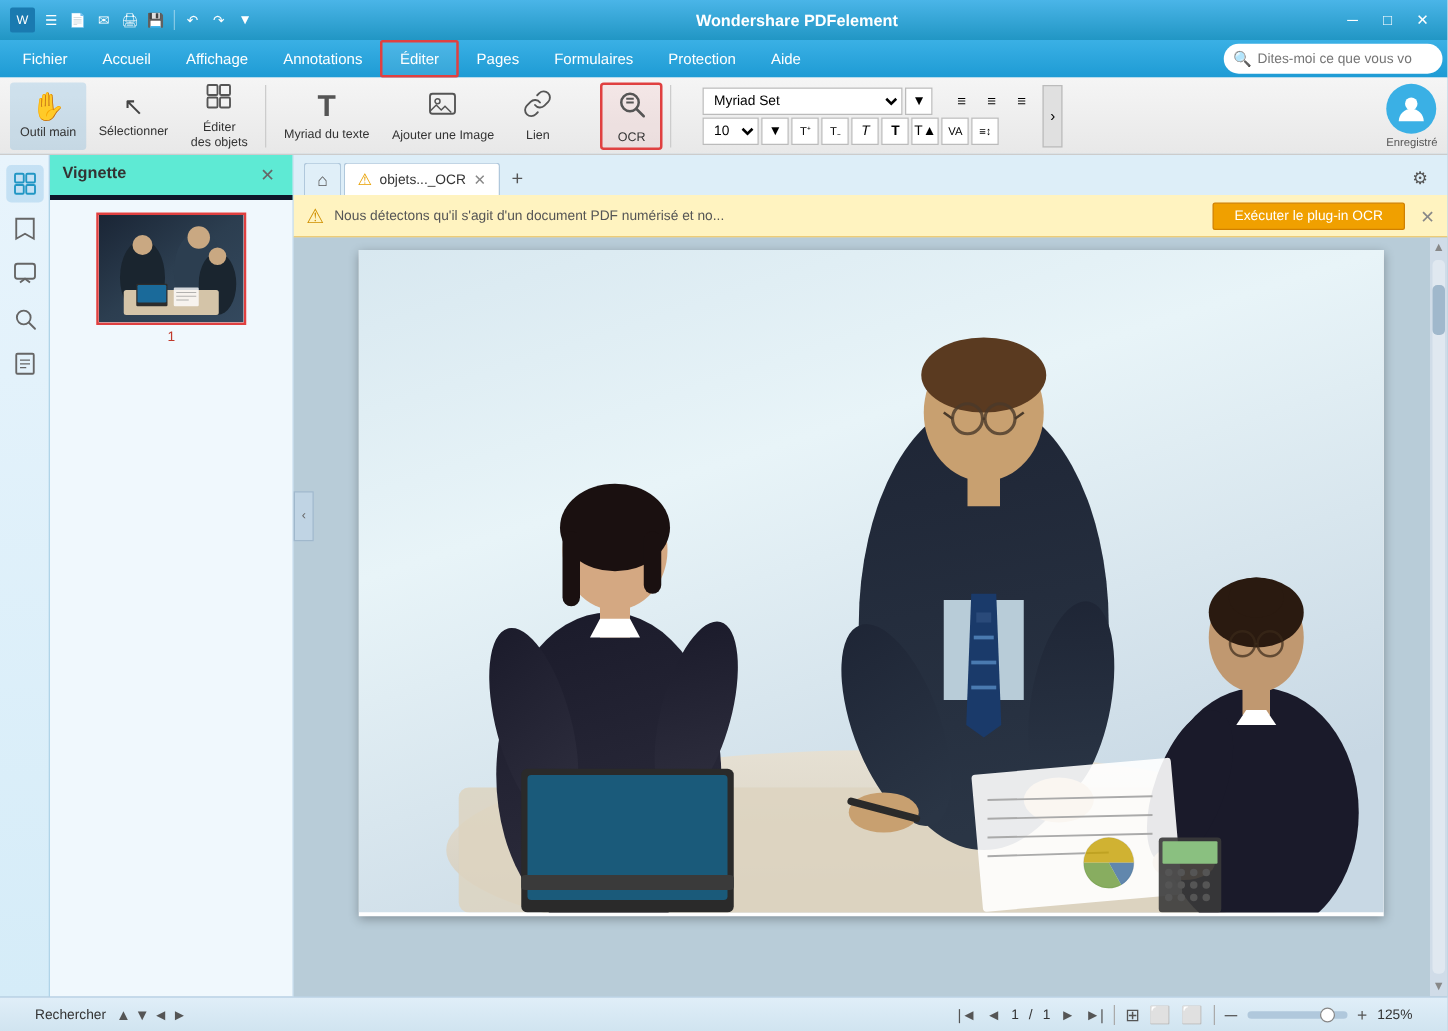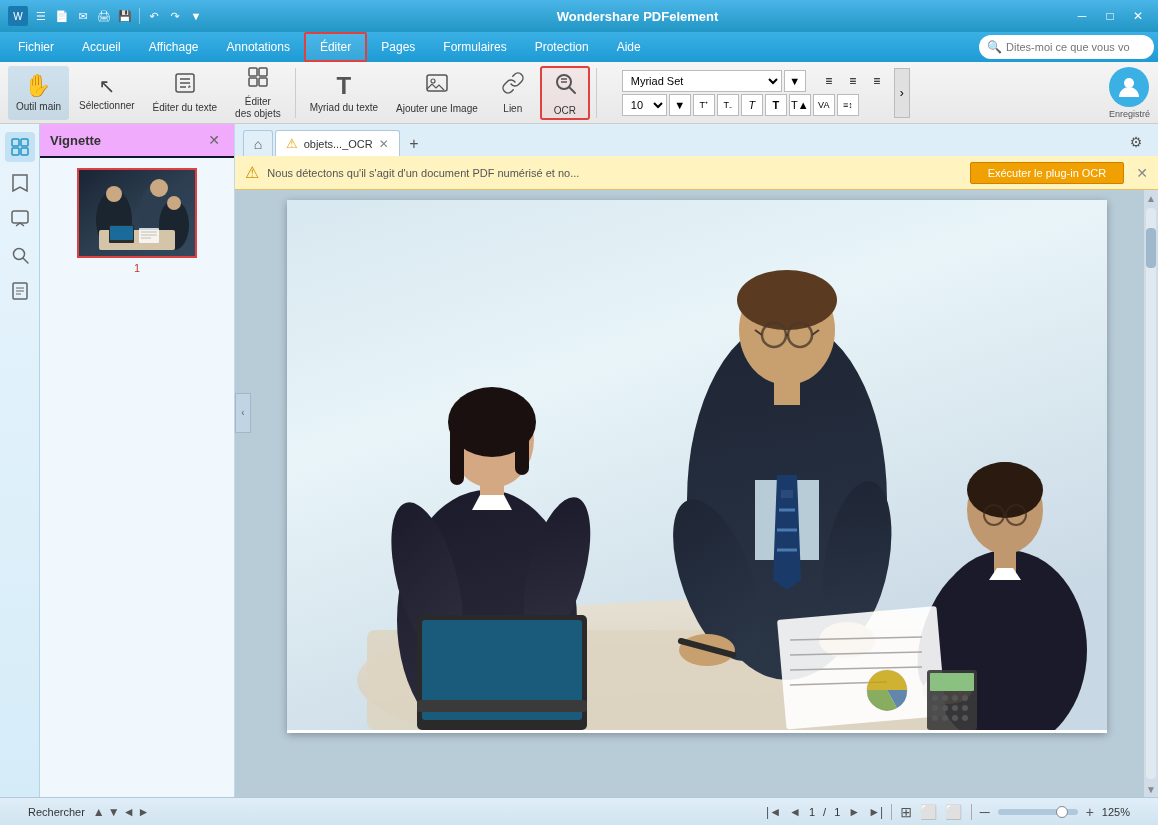--- a/index.html
+++ b/index.html
@@ -81,21 +81,21 @@
       align-items: center;
       justify-content: center;
       padding: 4px 8px;
       cursor: pointer;
       border-radius: 3px;
       min-width: 50px;
       height: 54px;
     }
     .ribbon-btn .btn-icon { font-size: 22px; color: #444; margin-bottom: 2px; }
     .ribbon-btn .btn-label { font-size: 10px; color: #333; text-align: center; line-height: 1.2; }
-    .ribbon-btn.active { border: 2px solid #e04040; background: rgba(255,0,0,0.05); }
+    .ribbon-btn.active { border: 2px solid #e04040; background: rgba(255,0,0,0.05); margin-left: 23px; }
     .ribbon-btn.selected { background: rgba(0,120,200,0.15); }
 
     .ribbon-separator { width: 1px; height: 50px; background: #ccc; margin: 0 4px; }
 
     
     .font-section {
       display: flex;
       flex-direction: column;
       gap: 2px;
       margin-left: 19px;
@@ -205,25 +205,25 @@
     
     .thumbnail-panel {
       width: 195px;
       background: #f0f8fd;
       border-right: 1px solid #c0d8ec;
       display: flex;
       flex-direction: column;
     }
     .thumbnail-header {
       display: flex;
-      align-items: center;
+      align-items: flex-start;
       justify-content: space-between;
       padding: 6px 10px;
-      border-bottom: 2px solid #0f172a;
-      background: #f0abfc;
+      border-bottom: 4px solid #0f172a;
+      background: #5eead4;
     }
     .thumbnail-title { font-size: 13px; font-weight: bold; color: #333; }
     .thumbnail-close {
       width: 20px;
       height: 20px;
       display: flex;
       align-items: center;
       justify-content: center;
       cursor: pointer;
       color: #666;
@@ -492,30 +492,20 @@
   <div class="ribbon-btn selected">
     <div class="btn-icon">✋</div>
     <div class="btn-label">Outil main</div>
   </div>
 
   <div class="ribbon-btn">
     <div class="btn-icon" style="font-size:20px;">↖</div>
     <div class="btn-label">Sélectionner</div>
   </div>
 
-  <div class="ribbon-btn">
-    <div class="btn-icon" style="font-size:20px;">
-      <svg width="24" height="24" viewBox="0 0 24 24" fill="none">
-          <rect x="3" y="3" width="18" height="18" rx="2" stroke="#555" stroke-width="1.5" fill="none"></rect>
-          <path d="M7 8h10M7 12h10M7 16h6" stroke="#555" stroke-width="1.5"></path>
-          <path d="M16 14l2 2-3 1 1-3z" fill="#555"></path>
-        </svg>
-    </div>
-    <div class="btn-label">Éditer du texte</div>
-  </div>
 
   <div class="ribbon-btn">
     <div class="btn-icon" style="font-size:20px;">
       <svg width="24" height="24" viewBox="0 0 24 24" fill="none">
           <rect x="3" y="3" width="8" height="8" rx="1" stroke="#555" stroke-width="1.5" fill="none"></rect>
           <rect x="13" y="3" width="8" height="8" rx="1" stroke="#555" stroke-width="1.5" fill="none"></rect>
           <rect x="3" y="13" width="8" height="8" rx="1" stroke="#555" stroke-width="1.5" fill="none"></rect>
           <rect x="13" y="13" width="8" height="8" rx="1" stroke="#555" stroke-width="1.5" fill="none"></rect>
         </svg>
     </div>

